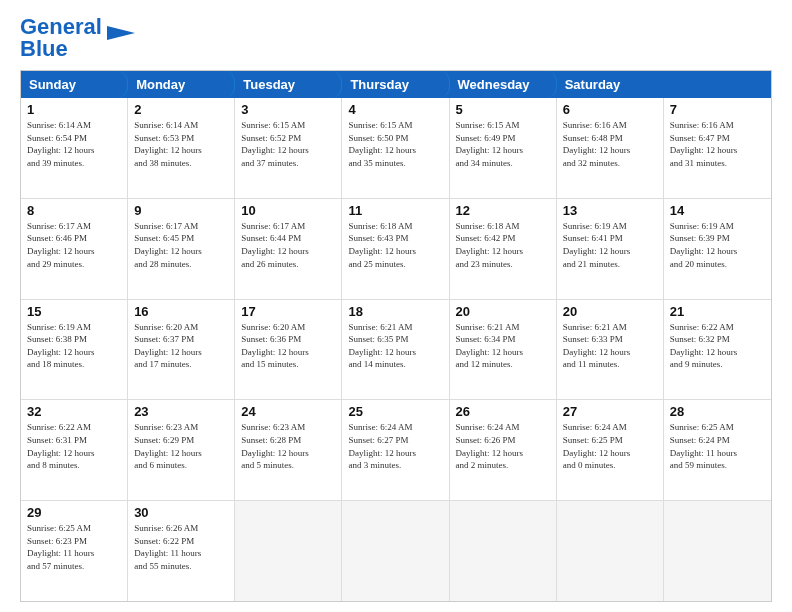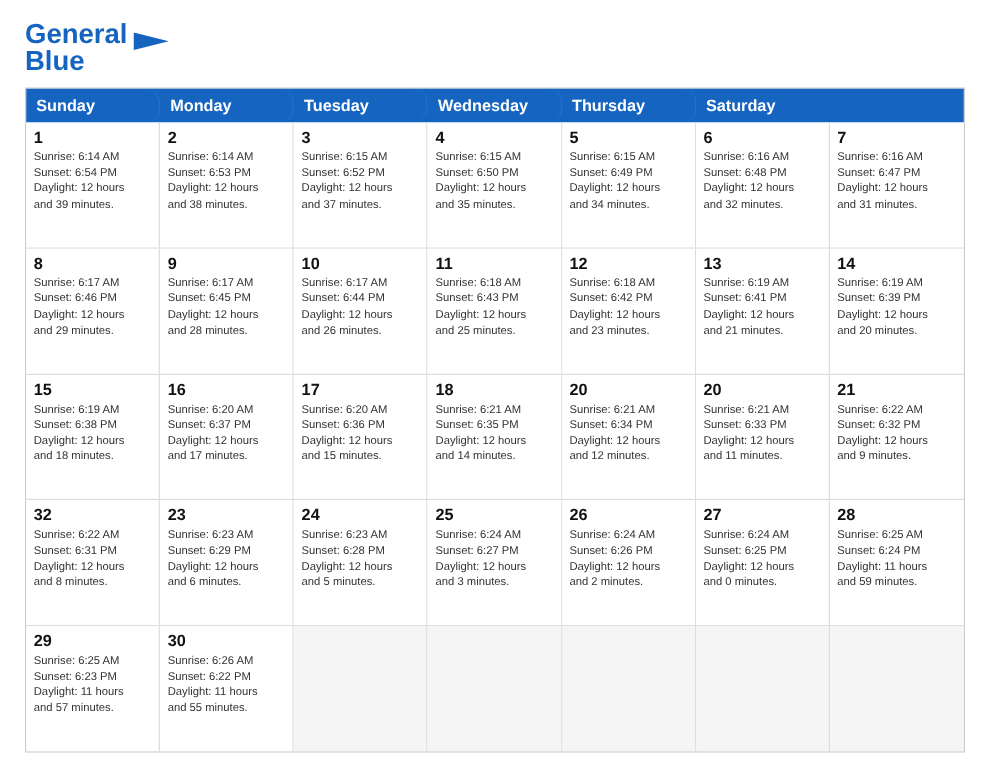--- a/index.html
+++ b/index.html
@@ -100,20 +100,21 @@
       font-size: 13px;
       font-weight: bold;
       color: #111;
       display: block;
       margin-bottom: 2px;
     }
     .cal-cell-text {
       font-size: 9px;
       color: #333;
       line-height: 1.4;
+      font-family: Liberation Serif, serif;
     }
   </style>
 </head>
 <body>
 
 <div class="page">
   <div class="header">
     <div class="logo">
       <div style="display:flex;align-items:center;">
         <span class="logo-text">
@@ -128,22 +129,22 @@
       <div class="month-title"></div>
       <div class="location"></div>
     </div>
   </div>
 
   <div class="calendar">
     <div class="cal-header">
     <div class="cal-header-cell">Sunday</div>
         <div class="cal-header-cell">Monday</div>
         <div class="cal-header-cell">Tuesday</div>
+        <div class="cal-header-cell">Thursday</div>
         <div class="cal-header-cell">Wednesday</div>
-        <div class="cal-header-cell">Thursday</div>
         <div class="cal-header-cell">Saturday</div>
       </div>
     <div class="cal-body">
     <div class="cal-row">
           <div class="cal-cell">
             <span class="day-num">1</span>
             <div class="cal-cell-text">Sunrise: 6:14 AM<br>Sunset: 6:54 PM<br>Daylight: 12 hours<br>and 39 minutes.</div>
           </div>
           <div class="cal-cell">
             <span class="day-num">2</span>

